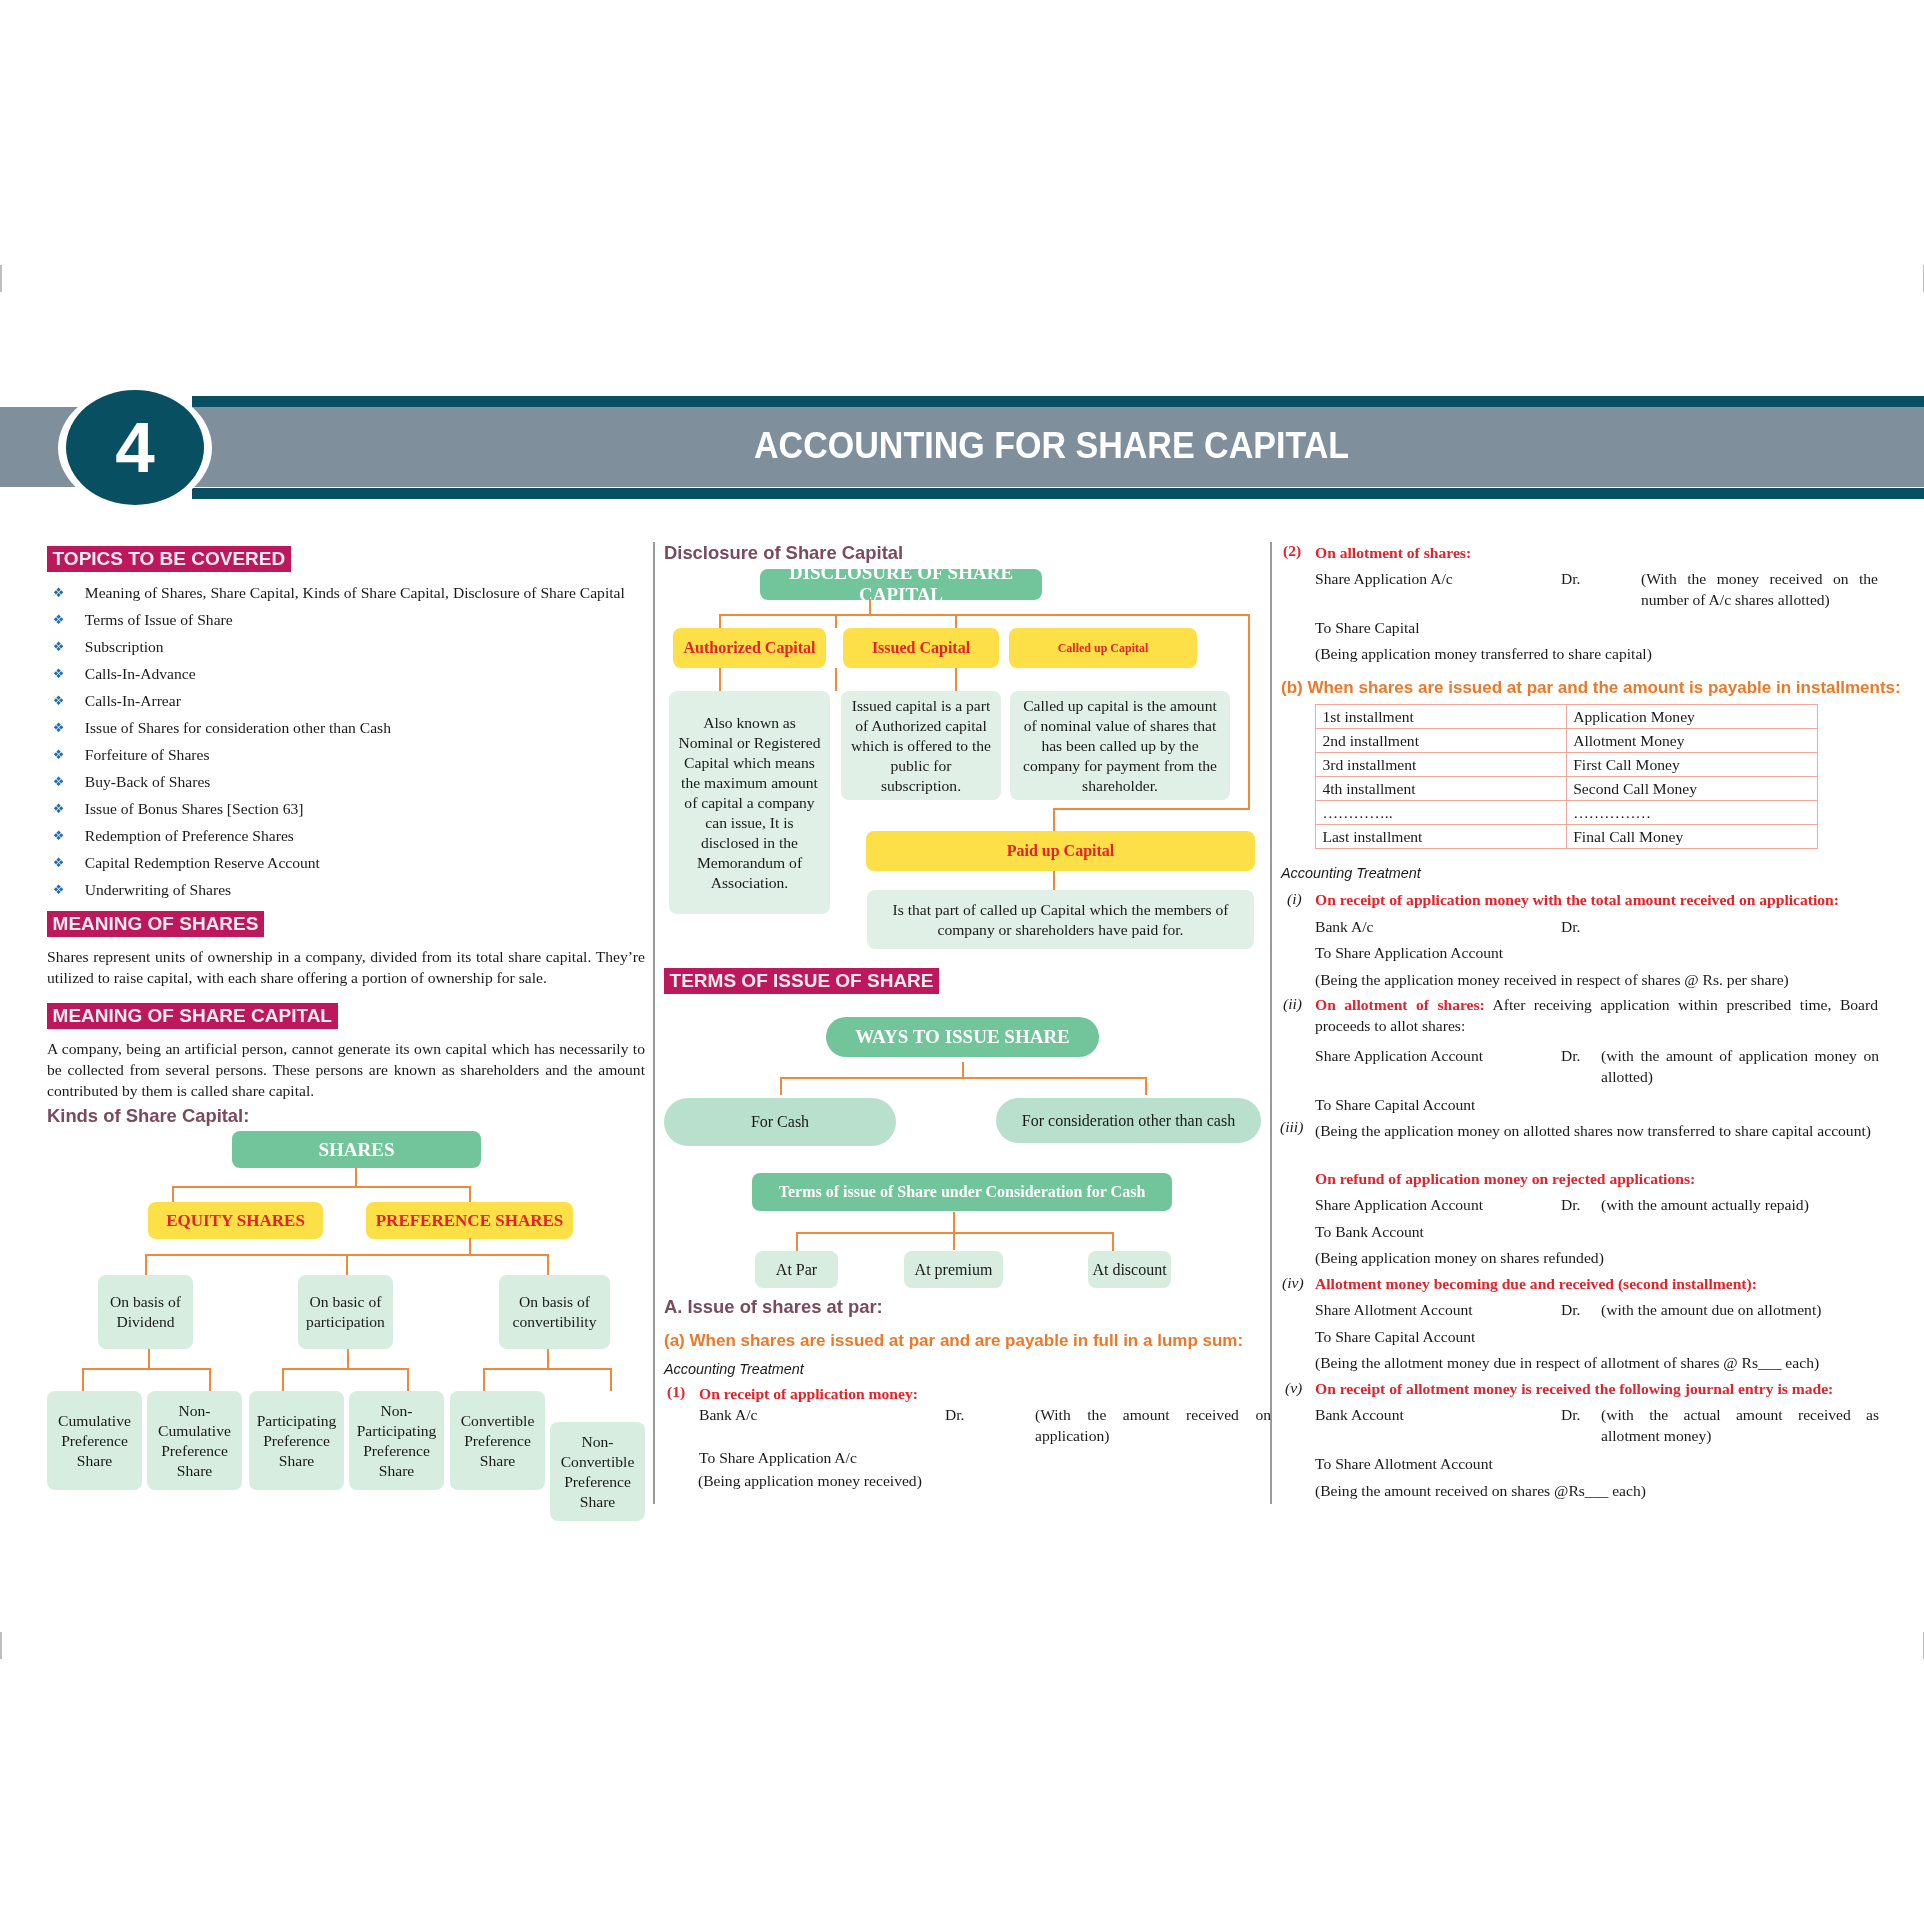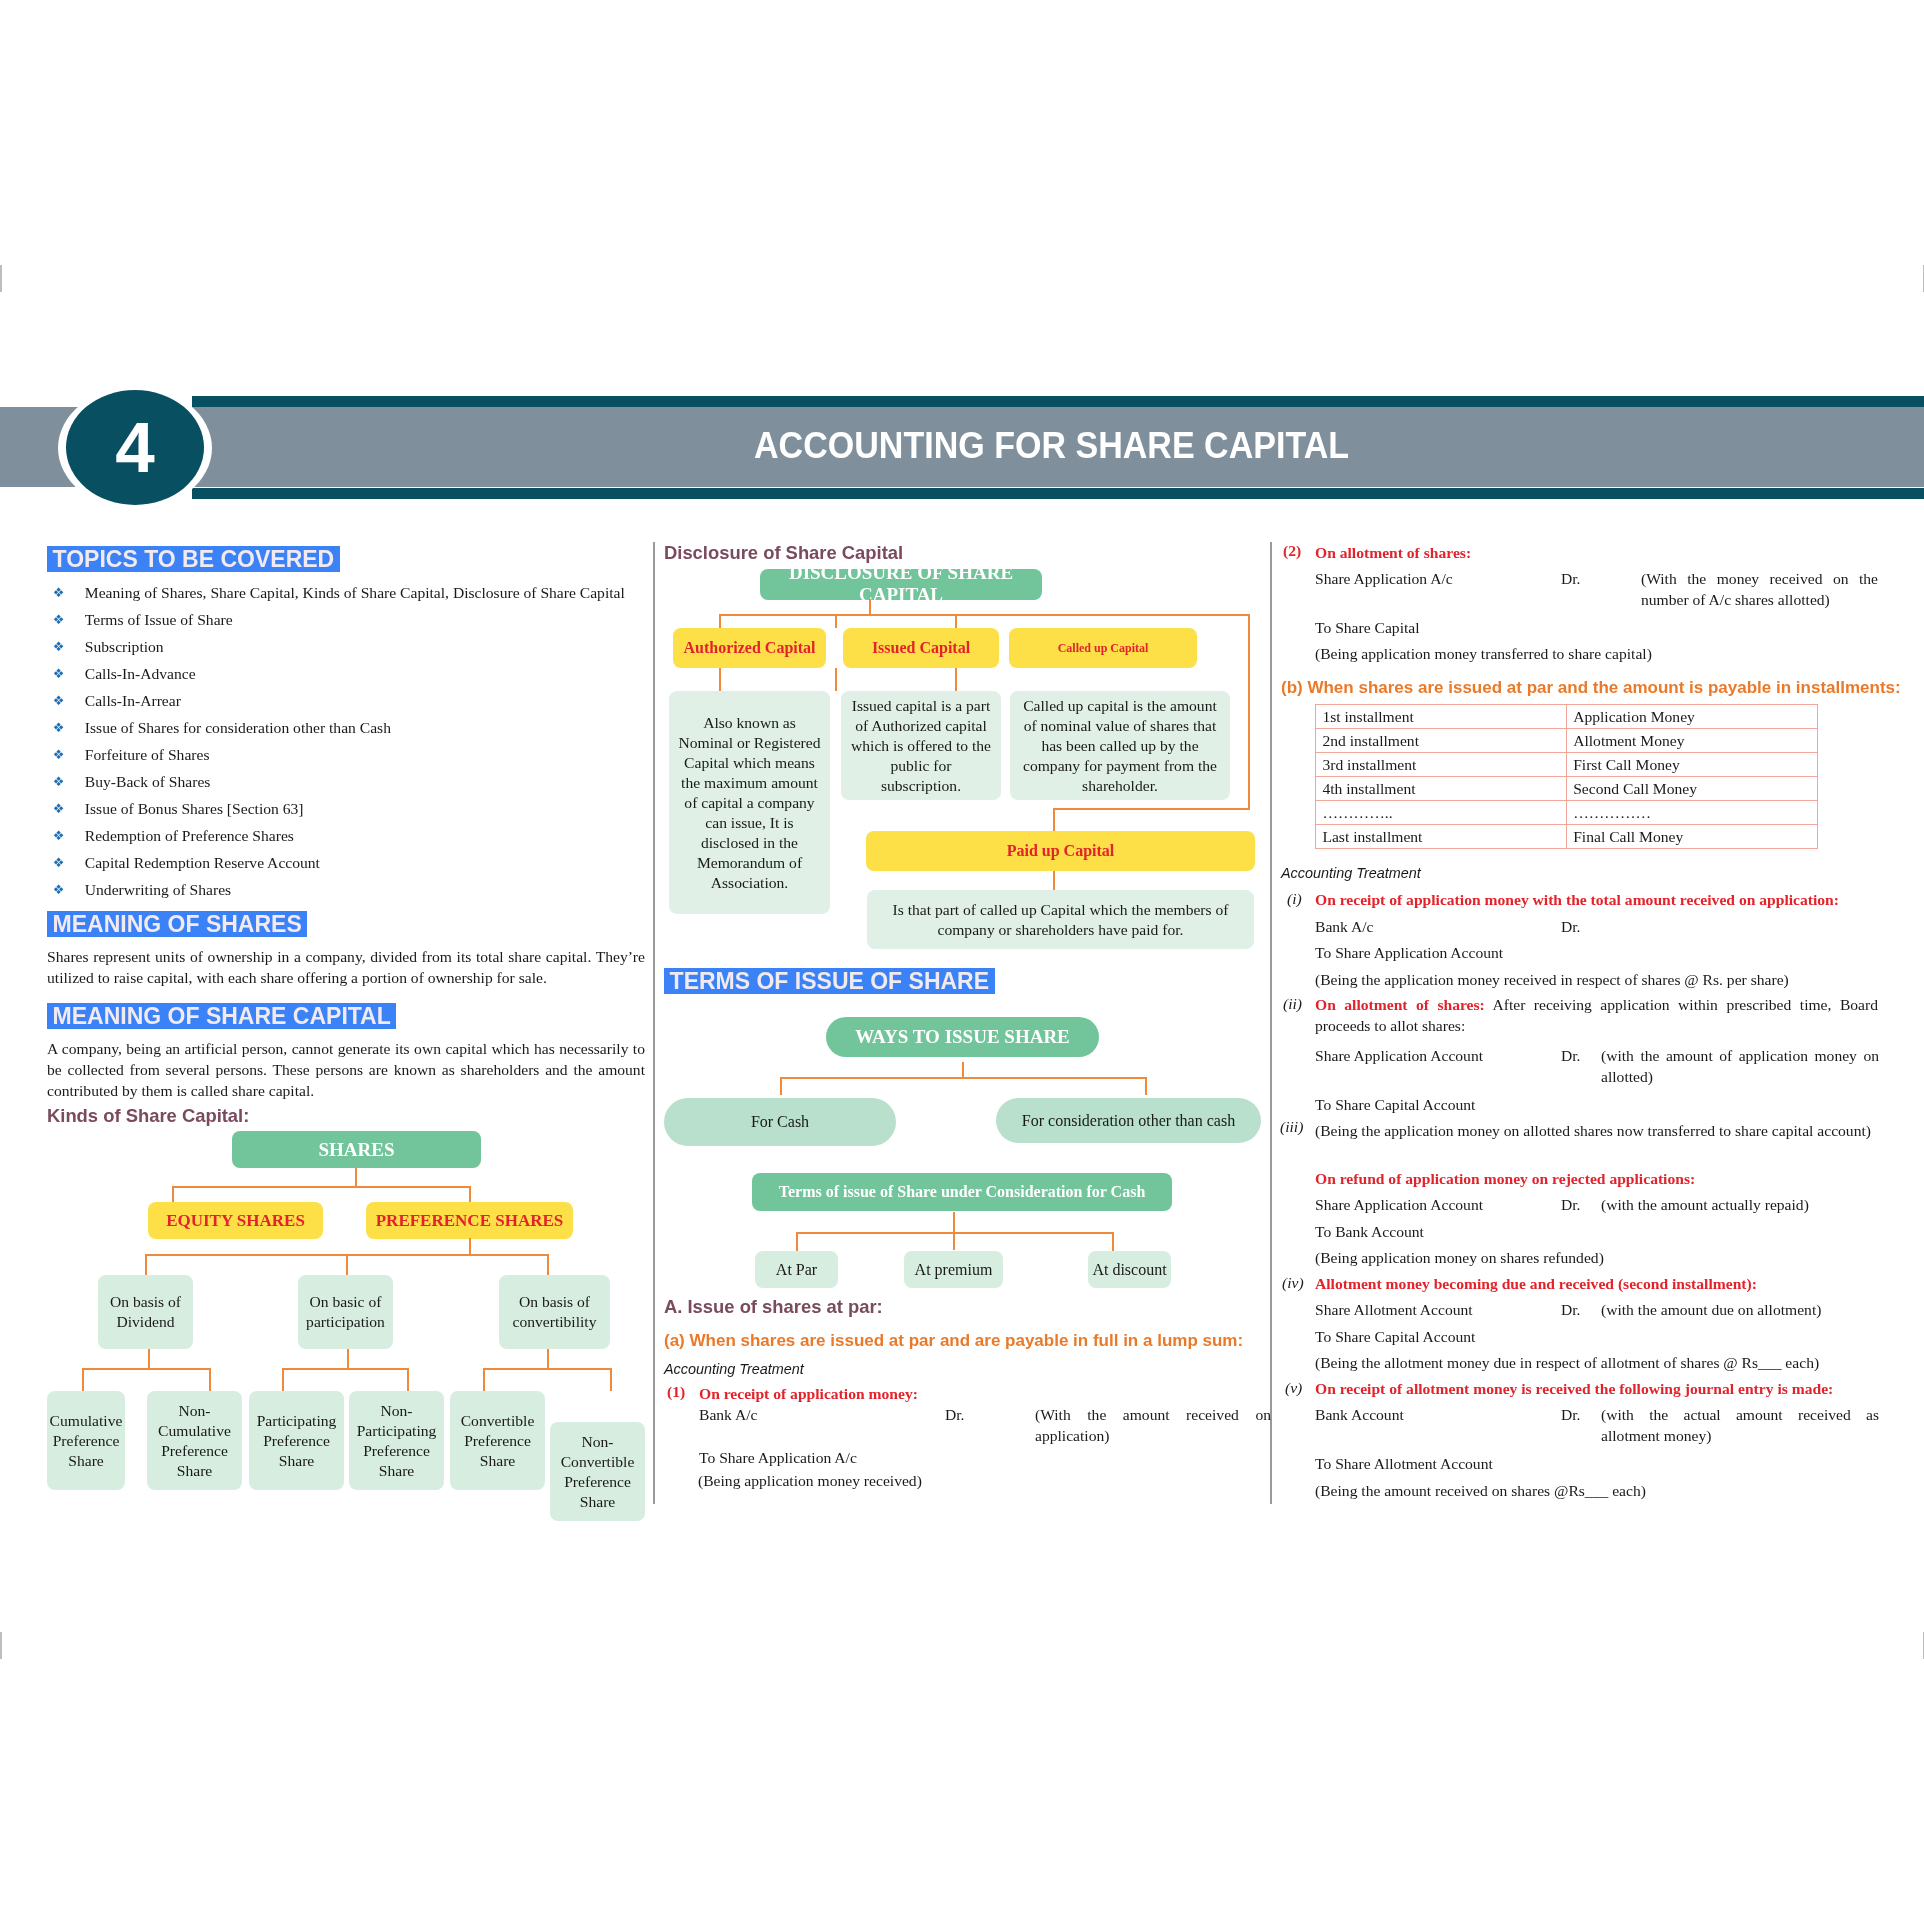--- a/index.html
+++ b/index.html
@@ -19,22 +19,22 @@
                 display: flex; align-items: center; justify-content: center;
                 color: #fff; font-family: "Liberation Sans", sans-serif; font-weight: bold; font-size: 71px; }
   .hdr-title { left: 754px; top: 425px; width: 642px; height: 48px; color: #fff;
                font-family: "Liberation Sans", sans-serif; font-weight: bold; font-size: 37px; letter-spacing: 0px;
                white-space: nowrap; transform: scaleX(0.92); transform-origin: left center; }
 
   
   .vdiv { position: absolute; width: 1.6px; background: #9a9a9a; }
 
   
-  .tag { position: absolute; background: #3b82f6; color: #f2eaee; font-family: "Liberation Sans", sans-serif;
-         font-weight: bold; font-size: 23px; padding: 1.6px 5.6px; line-height: 22.5px; white-space: nowrap; text-align: center; }
+  .tag { position: absolute; background: #be185d; color: #f2eaee; font-family: "Liberation Sans", sans-serif;
+         font-weight: bold; font-size: 19px; padding: 1.6px 5.6px; line-height: 22.5px; white-space: nowrap; text-align: center; }
   .subhead { position: absolute; color: #7a4a5e; font-family: "Liberation Sans", sans-serif; font-weight: bold;
              font-size: 18.4px; white-space: nowrap; }
   .orange-head { position: absolute; color: #ea7a2a; font-family: "Liberation Sans", sans-serif; font-weight: bold;
                  font-size: 17px; white-space: nowrap; }
   .italic-label { position: absolute; font-family: "Liberation Sans", sans-serif; font-style: italic; font-size: 14.4px; color: #1a1a1a; }
 
   .topics { position: absolute; left: 48px; top: 579px; width: 610px; margin: 0; padding: 0; list-style: none; }
   .topics li { height: 27px; line-height: 27px; font-size: 15.6px; display: flex; align-items: center; white-space: nowrap; }
   .topics .bullet { width: 32px; color: #1f6fb5; font-size: 13px; padding-left: 4.8px; }
 
@@ -175,21 +175,21 @@
   <div class="ln lv" style="left:347px;top:1349px;height:19px;"></div>
   <div class="ln lh" style="left:282px;top:1368px;width:127px;"></div>
   <div class="ln lv" style="left:282px;top:1368px;height:22.5px;"></div>
   <div class="ln lv" style="left:407px;top:1368px;height:22.5px;"></div>
 
   <div class="ln lv" style="left:547px;top:1349px;height:19px;"></div>
   <div class="ln lh" style="left:483px;top:1368px;width:128px;"></div>
   <div class="ln lv" style="left:483px;top:1368px;height:22.5px;"></div>
   <div class="ln lv" style="left:610px;top:1368px;height:22.5px;"></div>
 
-  <div class="box b-light" style="left:47px;top:1391px;width:78px;height:99px;font-size:15.6px;line-height:20px;padding:0 1.6px;">Cumulative Preference Share</div>
+  <div class="box b-light" style="left:47px;top:1391px;width:95px;height:99px;font-size:15.6px;line-height:20px;padding:0 1.6px;">Cumulative Preference Share</div>
   <div class="box b-light" style="left:147px;top:1391px;width:95px;height:99px;font-size:15.6px;line-height:20px;padding:0 1.6px;">Non-Cumulative Preference Share</div>
   <div class="box b-light" style="left:249px;top:1391px;width:95px;height:99px;font-size:15.6px;line-height:20px;padding:0 1.6px;">Participating Preference Share</div>
   <div class="box b-light" style="left:349px;top:1391px;width:95px;height:99px;font-size:15.6px;line-height:20px;padding:0 1.6px;">Non-Participating Preference Share</div>
   <div class="box b-light" style="left:450px;top:1391px;width:95px;height:99px;font-size:15.6px;line-height:20px;padding:0 1.6px;">Convertible Preference Share</div>
   <div class="box b-light" style="left:550px;top:1391px;width:95px;height:99px;font-size:15.6px;line-height:20px;padding:0 1.6px;margin-top:31px;">Non-Convertible Preference Share</div>
 </div>
 
 <div class="subhead" style="left:664px;top:542px;">Disclosure of Share Capital</div>
 
 <div>

